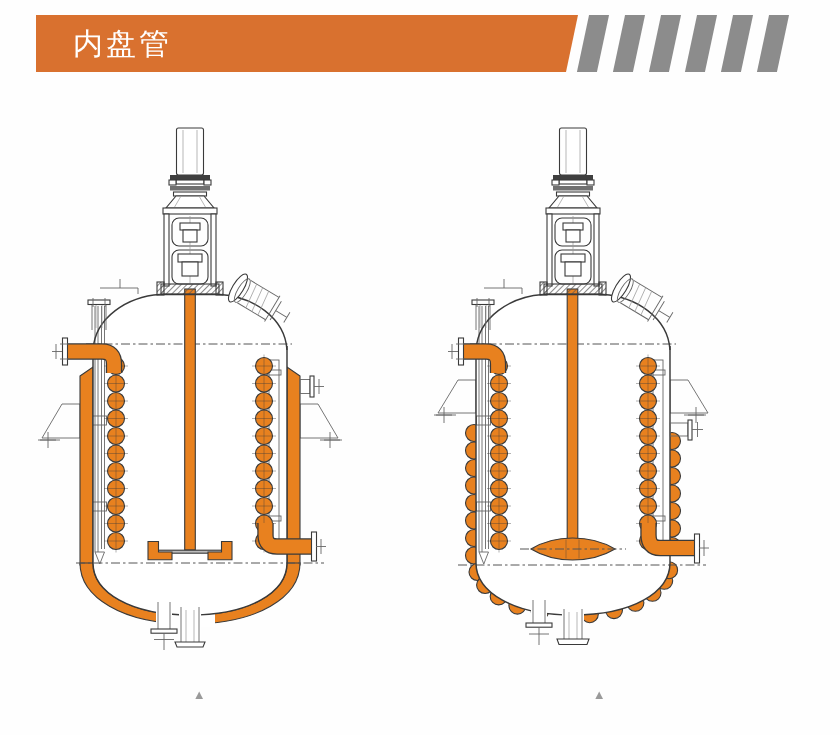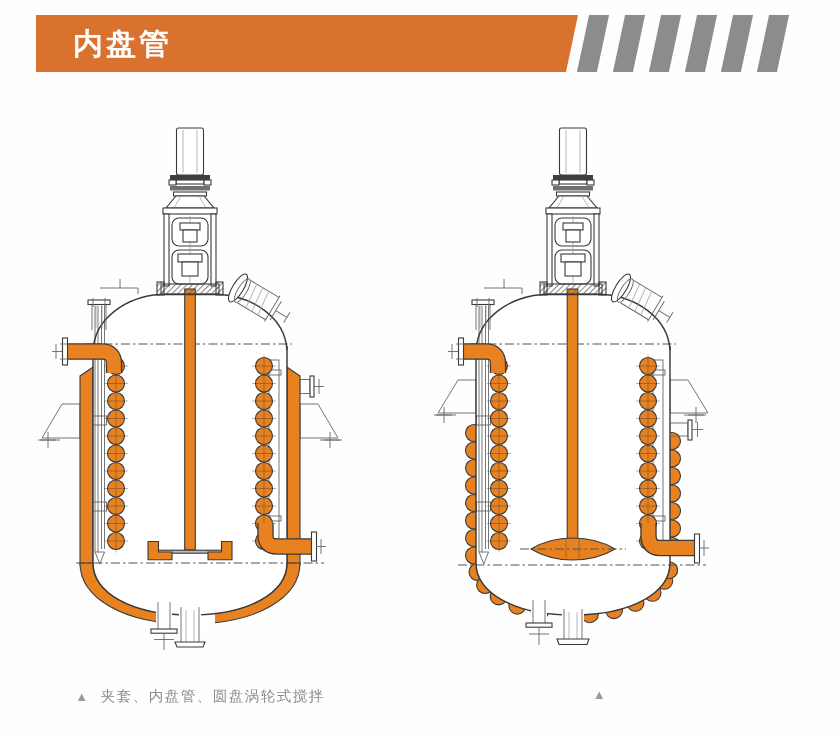--- a/index.html
+++ b/index.html
@@ -8,21 +8,21 @@
     background:var(--page-bg,#fefefe);
     font-family:"Liberation Sans","DejaVu Sans",sans-serif;
   }
   
   .banner{
     position:absolute;left:36px;top:15px;width:542px;height:57px;
     background:var(--banner-orange,#d9712f);
     clip-path:polygon(0 0,542px 0,530px 57px,0 57px);
   }
   .banner .title{
-    color:#fff;font-size:30px;font-weight:700;line-height:57px;
+    color:#fff;font-size:30px;font-weight:400;line-height:57px;
     padding-left:37px;letter-spacing:3px;
   }
   .stripes{position:absolute;left:583px;top:15px;height:57px;display:flex;gap:16px;}
   .stripe{width:20px;height:57px;background:var(--stripe-gray,#8c8c8c);transform:skewX(-12deg);}
   
   .caption{
     position:absolute;top:687px;display:flex;align-items:center;justify-content:center;gap:11px;
     color:var(--caption-gray,#8b8b8b);font-size:14.5px;letter-spacing:1.5px;white-space:nowrap;
   }
   .caption .marker{font-size:13px;color:#9a9a9a;}
@@ -336,17 +336,16 @@
 
     <use href="#manway" transform="translate(621,288) rotate(31)"></use>
     <use href="#headnozzle" x="483" y="300"></use>
     <path d="M484,288 H522 M504,288 V279 M522,288 V294" class="gline2"></path>
     <use href="#motor" x="573" y="128"></use>
   </g>
 </svg>
 
 <div class="caption left">
   <span class="marker">▲</span>
-  <span>夹套、内盘管、圆盘涡轮式搅拌</span>
 </div>
 <div class="caption right">
   <span class="marker">▲</span>
 </div>
 
 </body></html>

